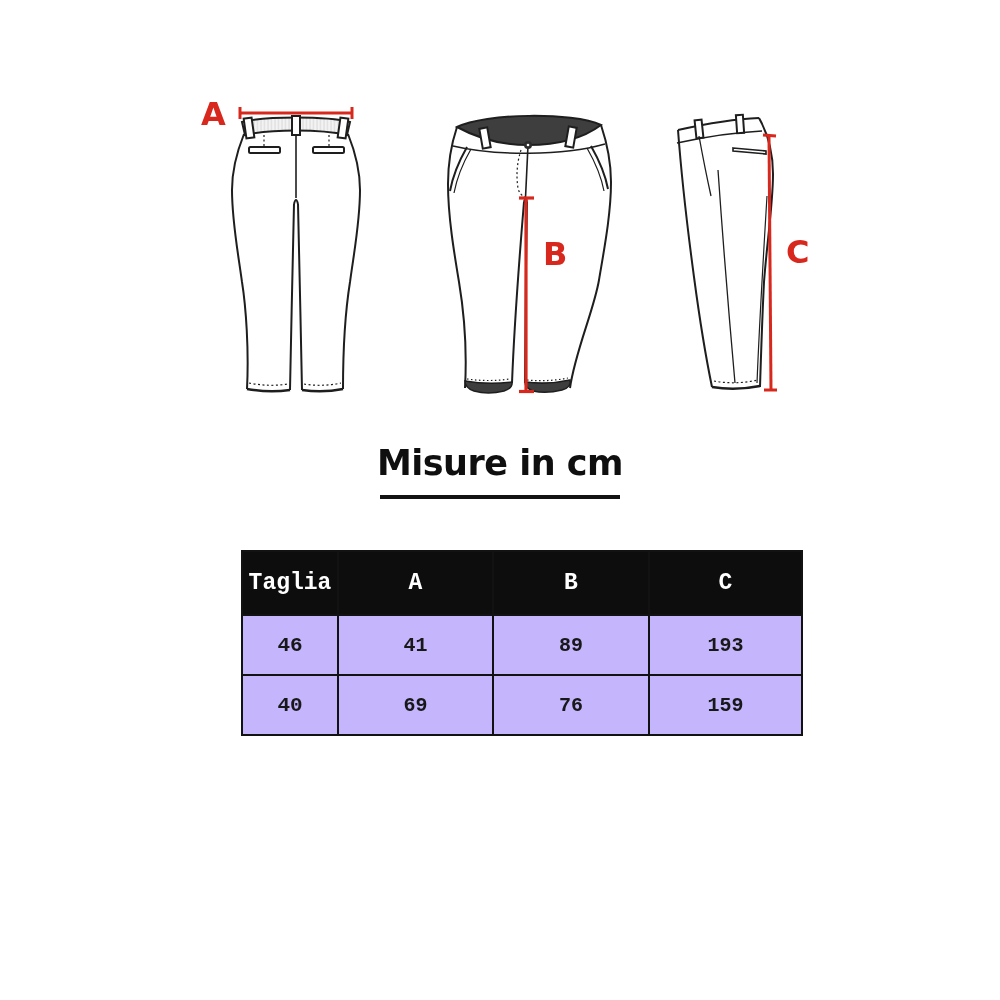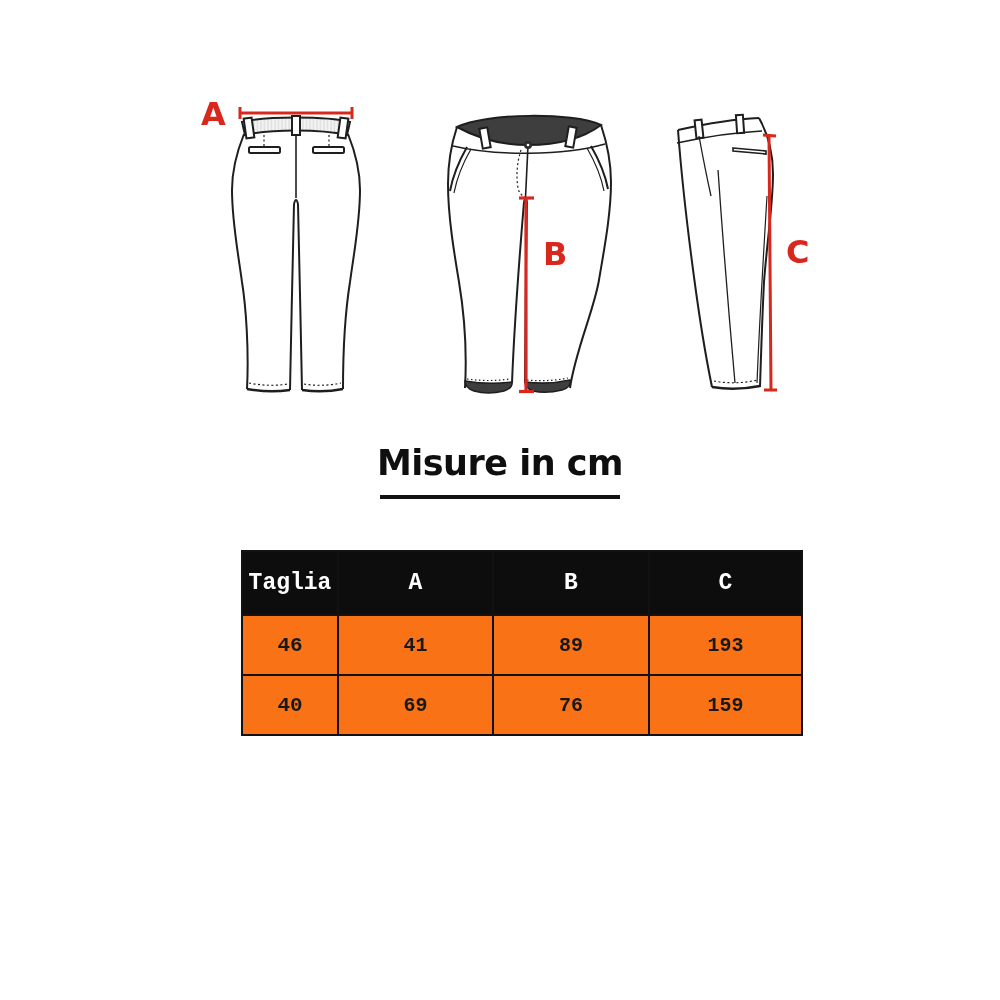--- a/index.html
+++ b/index.html
@@ -28,21 +28,21 @@
     border-collapse:collapse;table-layout:fixed;
     font-family:Liberation Mono, monospace;
   }
   .size-table th,.size-table td{
     border:2px solid #121212;text-align:center;vertical-align:middle;padding:0;
   }
   .size-table thead th{
     background:#0d0d0d;color:#ffffff;height:62px;font-size:23px;font-weight:bold;
   }
   .size-table tbody td{
-    background:#f97316;color:#181818;height:58px;font-size:20px;font-weight:bold;
+    background:#c4b5fd;color:#181818;height:58px;font-size:20px;font-weight:bold;
   }
   .size-table tbody td.size-col{font-size:21px;}
 </style>
 </head>
 <body>
 
 <div class="canvas">
 
   <svg class="fig" style="left:225px;top:100px" width="190" height="300" viewBox="0 0 190 300">
     <defs>

